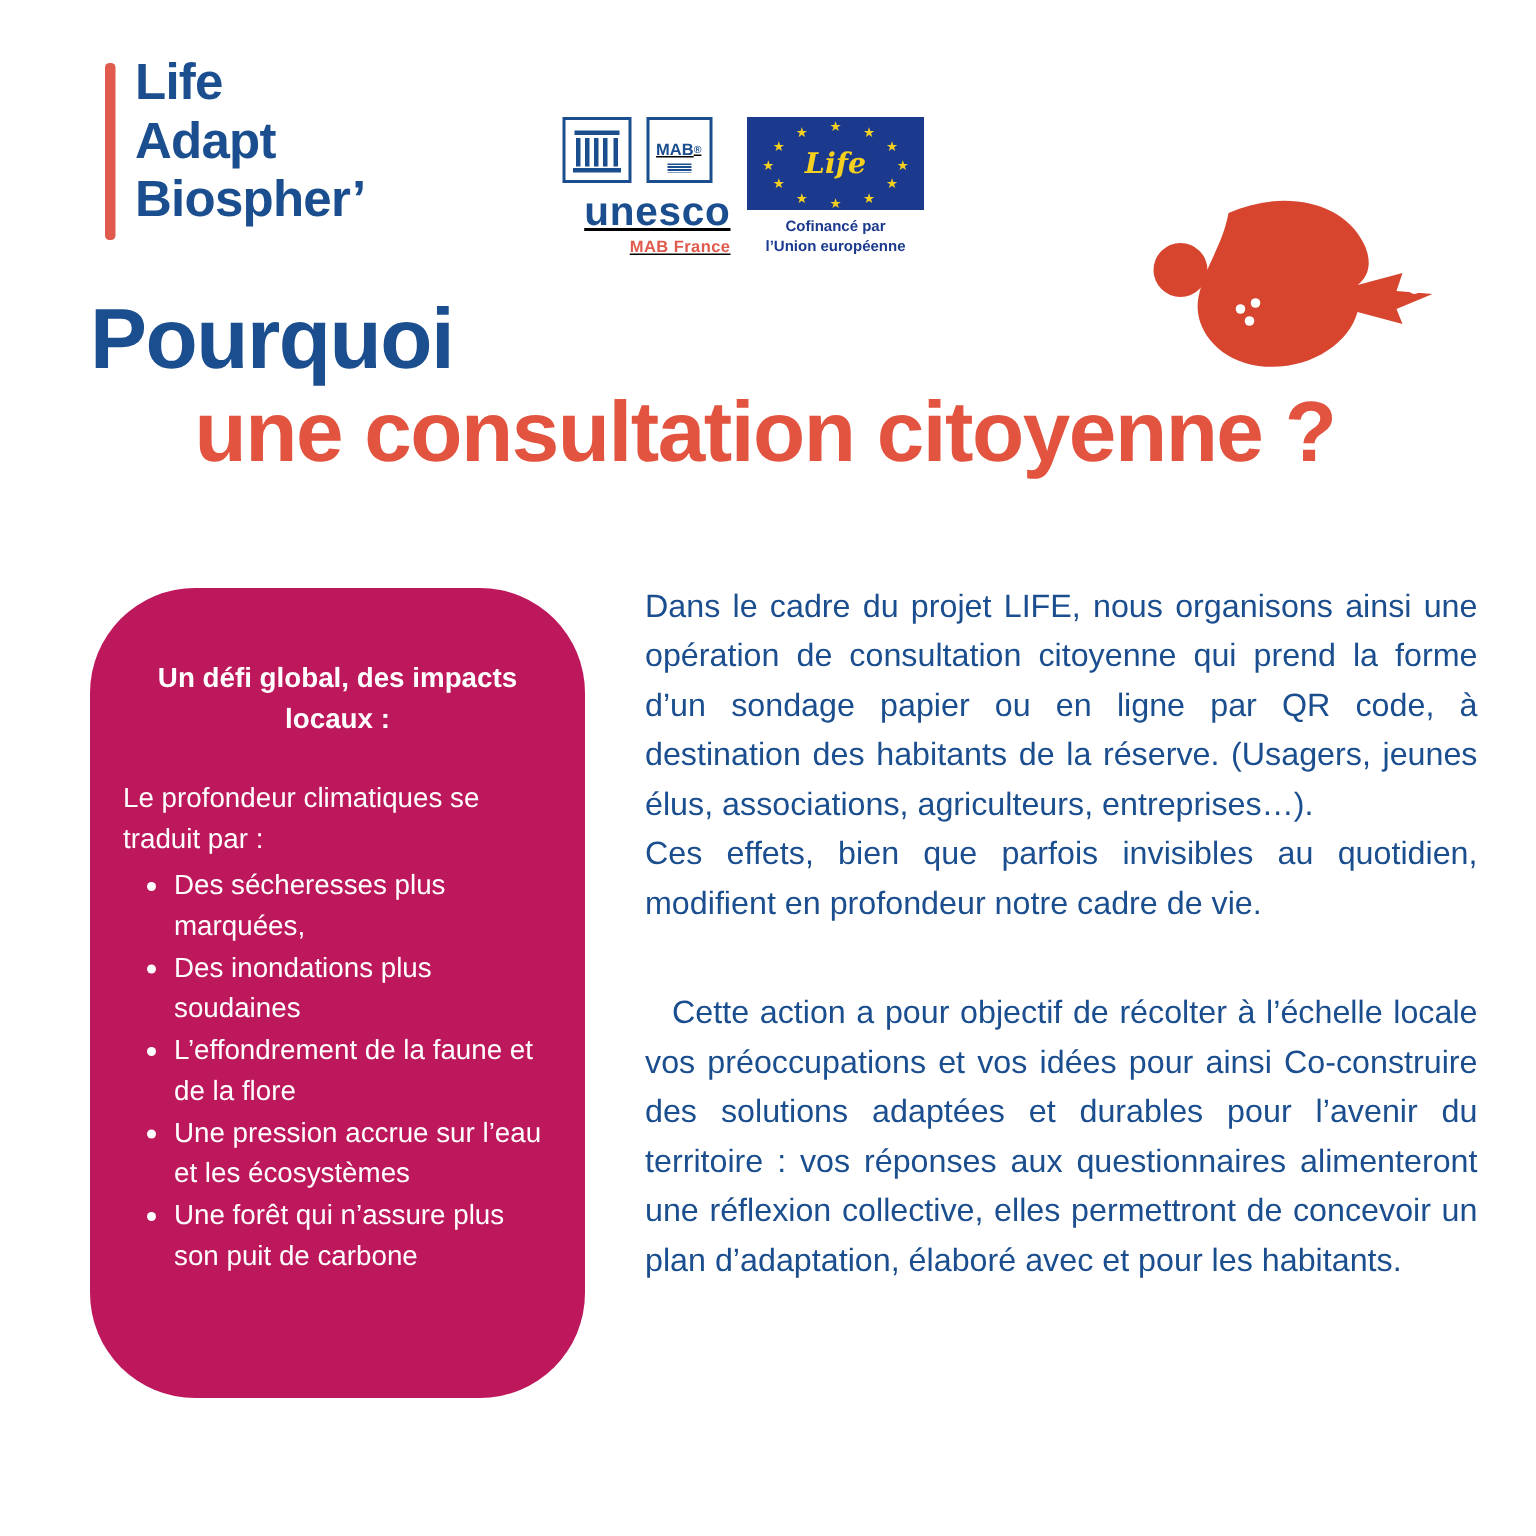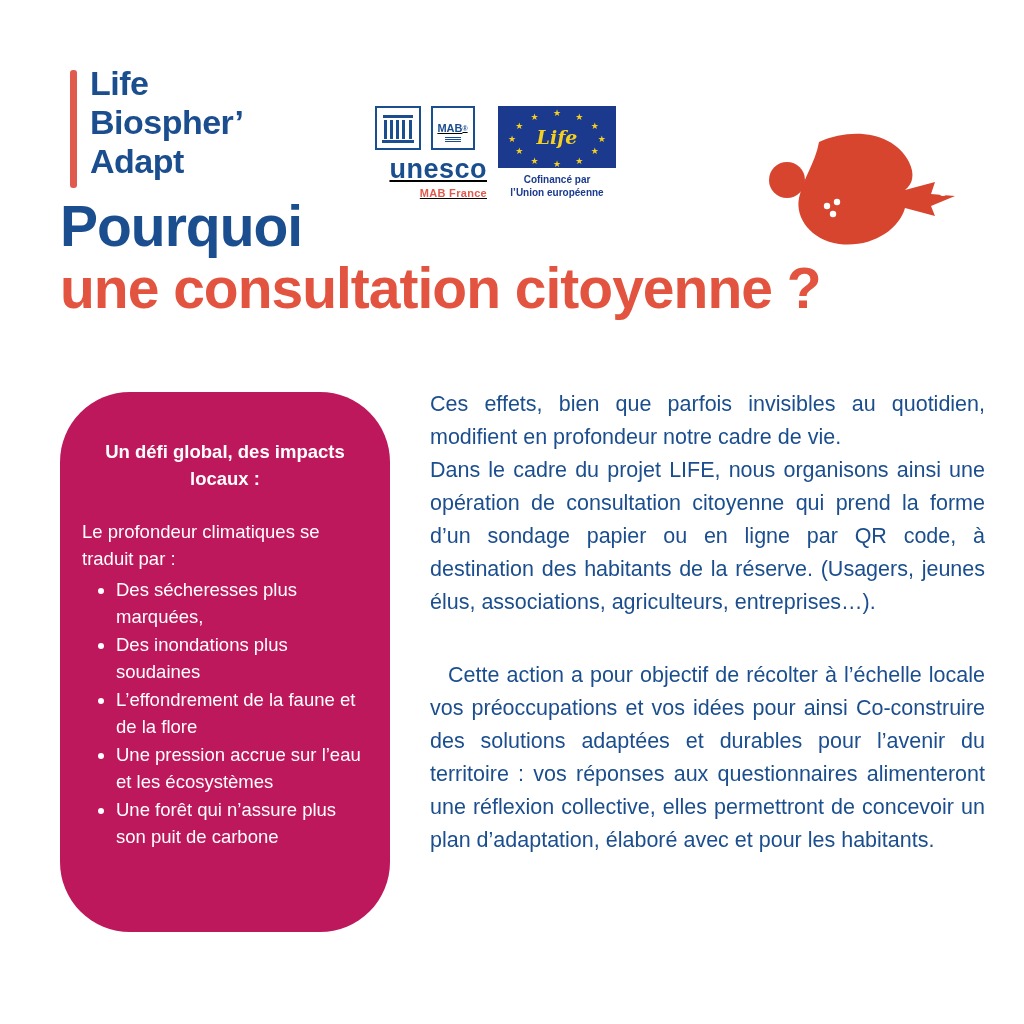--- a/index.html
+++ b/index.html
@@ -15,21 +15,20 @@
     position: relative;
   }
 
   
   .header {
     position: absolute;
     top: 28px;
     left: 70px;
     right: 40px;
     height: 140px;
-    margin-top: 28px;
   }
   .logo-life {
     position: absolute;
     top: 8px;
     left: 0;
     width: 200px;
   }
   .logo-life .bar {
     position: absolute;
     left: 0;
@@ -196,20 +195,21 @@
     font-weight: bold;
     letter-spacing: -1px;
     line-height: 62px;
   }
   .title .l2 {
     color: #e2543f;
     font-size: 57px;
     font-weight: bold;
     letter-spacing: -1px;
     line-height: 62px;
+    text-align: center;
   }
 
   
   .card {
     position: absolute;
     left: 60px;
     top: 392px;
     width: 330px;
     height: 540px;
     background: #be185d;
@@ -261,22 +261,22 @@
 </style>
 </head>
 <body>
 
 <div class="header">
 
   <div class="logo-life">
     <div class="bar"></div>
     <div class="txt">
       <div>Life</div>
+      <div>Adapt</div>
       <div>Biospher’</div>
-      <div>Adapt</div>
     </div>
   </div>
 
   <div class="logo-unesco">
     <div class="unesco-emblems">
       <div class="unesco-temple">
         <div class="roofline"></div>
         <div class="cols">
             <i></i>
             <i></i>
@@ -339,16 +339,16 @@
   <ul>
     <li>Des sécheresses plus marquées,</li>
     <li>Des inondations plus soudaines</li>
     <li>L’effondrement de la faune et de la flore</li>
     <li>Une pression accrue sur l’eau et les écosystèmes</li>
     <li>Une forêt qui n’assure plus son puit de carbone</li>
   </ul>
 </div>
 
 <div class="body-text">
+  <p>Dans le cadre du projet LIFE, nous organisons ainsi une opération de consultation citoyenne qui prend la forme d’un sondage papier ou en ligne par QR code, à destination des habitants de la réserve. (Usagers, jeunes élus, associations, agriculteurs, entreprises…).</p>
   <p>Ces effets, bien que parfois invisibles au quotidien, modifient en profondeur notre cadre de vie.</p>
-  <p>Dans le cadre du projet LIFE, nous organisons ainsi une opération de consultation citoyenne qui prend la forme d’un sondage papier ou en ligne par QR code, à destination des habitants de la réserve. (Usagers, jeunes élus, associations, agriculteurs, entreprises…).</p>
   <p class="gap">Cette action a pour objectif de récolter à l’échelle locale vos préoccupations et vos idées pour ainsi Co-construire des solutions adaptées et durables pour l’avenir du territoire : vos réponses aux questionnaires alimenteront une réflexion collective, elles permettront de concevoir un plan d’adaptation, élaboré avec et pour les habitants.</p>
 </div>
 
 </body></html>

